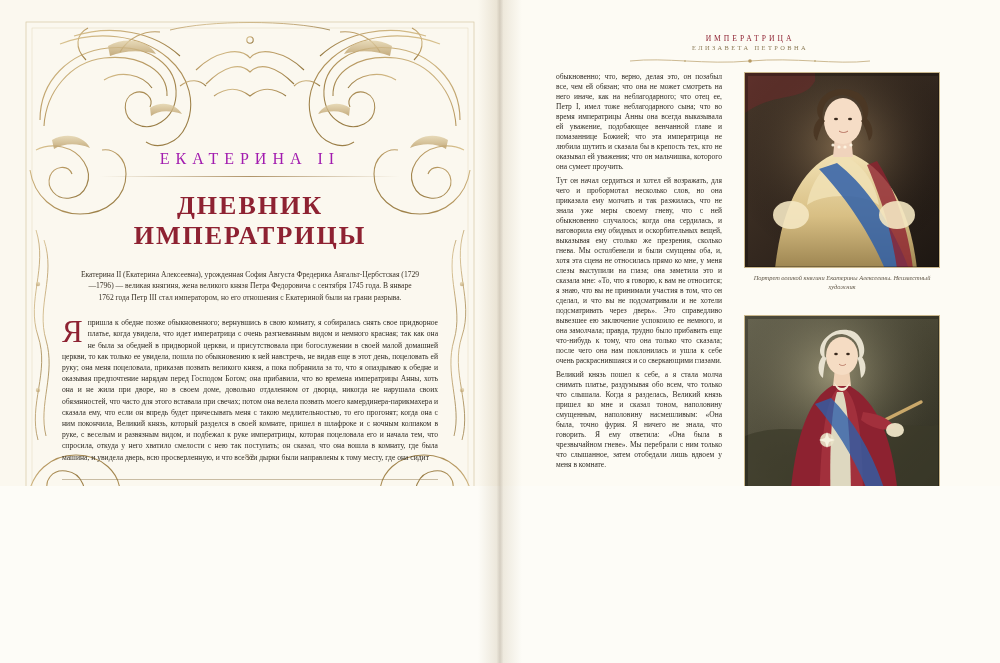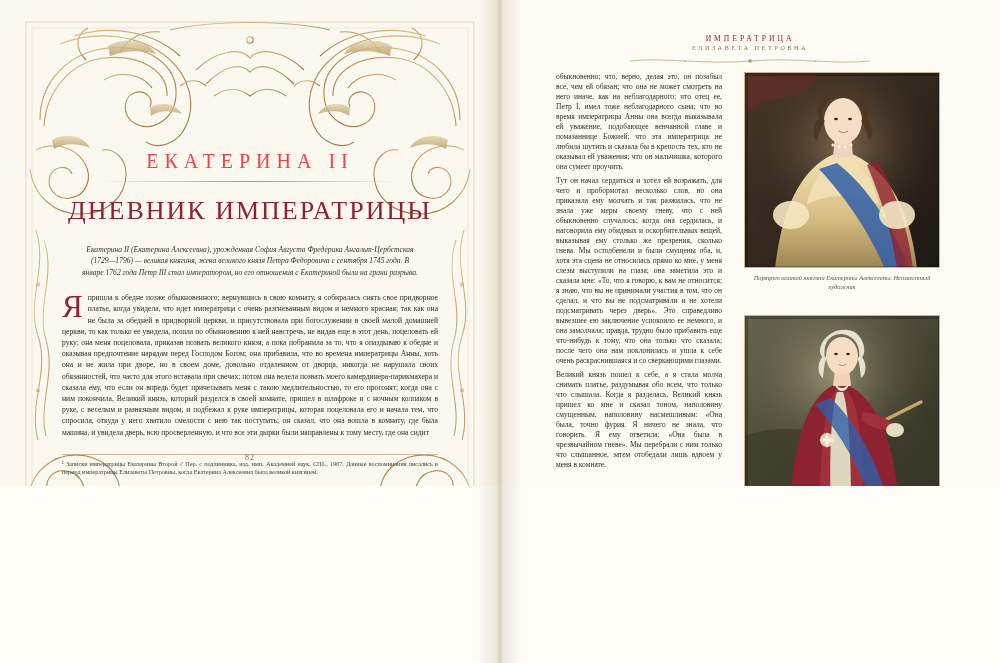--- a/index.html
+++ b/index.html
@@ -59,45 +59,44 @@
   
   .left-inner {
     position: absolute;
     left: 62px;
     top: 150px;
     width: 376px;
     z-index: 5;
   }
   .chapter-num {
     text-align: center;
-    font-size: 20px;
+    font-size: 16px;
     letter-spacing: 6px;
-    color: #ef4444;
+    color: #a21caf;
     font-variant: small-caps;
     font-weight: normal;
     margin-bottom: 6px;
     font-family: "Liberation Serif", serif;
   }
   .rule {
     width: 300px;
     height: 1px;
     margin: 8px auto 14px auto;
     background: linear-gradient(to right, rgba(160,130,80,0), rgba(150,115,60,0.75), rgba(160,130,80,0));
   }
   .chapter-title {
     text-align: center;
     font-size: 26px;
     letter-spacing: 2px;
     color: #8e2232;
     margin: 0 0 18px 0;
-    font-weight: normal;
+    font-weight: bold;
     font-family: "Liberation Serif", serif;
   }
   .lede {
-    font-style: italic;
     font-size: 7.6px;
     line-height: 11.4px;
     text-align: center;
     color: #3a3227;
     margin: 0 18px 14px 18px;
   }
   .lede p { margin: 0 0 5px 0; }
   .body-col {
     font-size: 7.6px;
     line-height: 11.2px;

